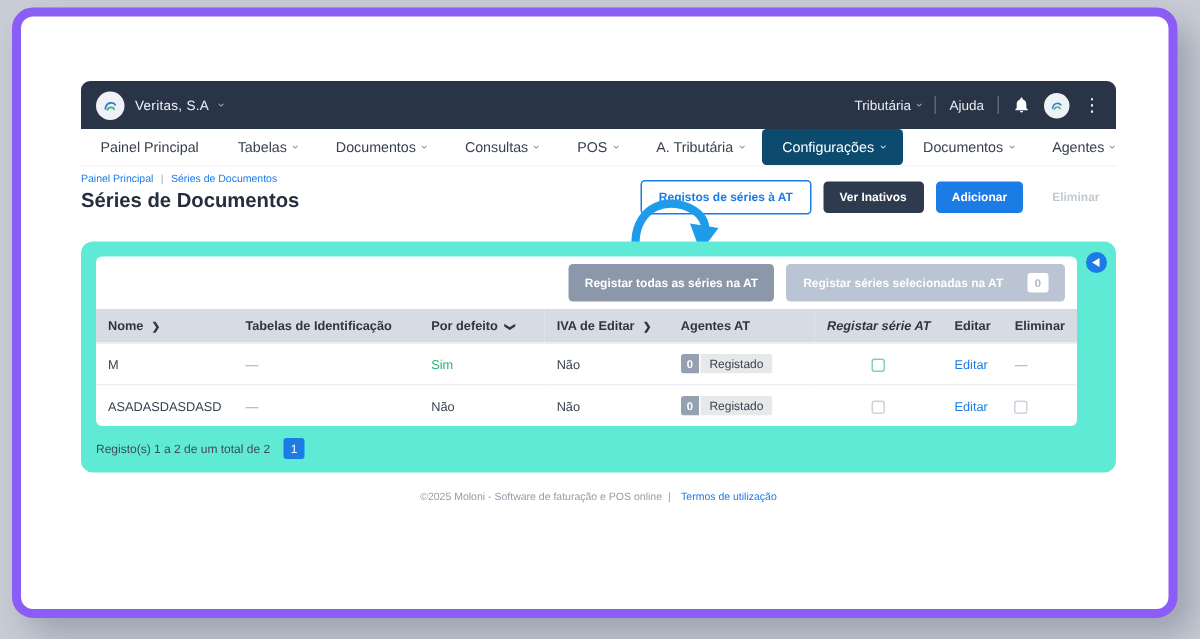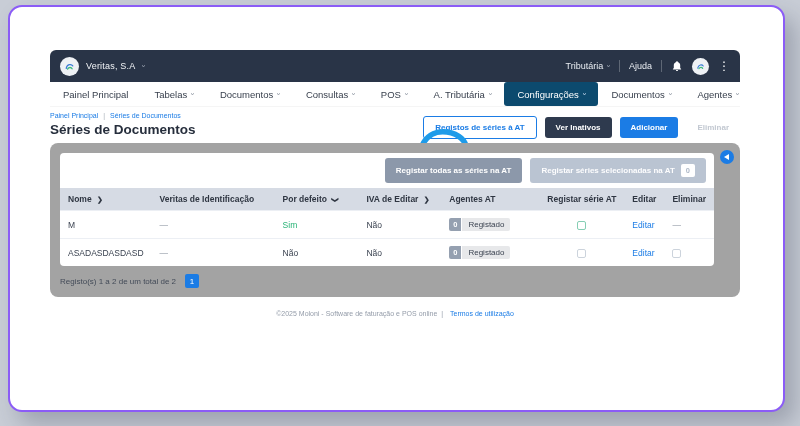--- a/index.html
+++ b/index.html
@@ -4,21 +4,21 @@
 <style>
   * { box-sizing: border-box; margin: 0; padding: 0; }
   html,body { width:800px; height:426px; }
   body {
     background:#c8cdd6;
     font-family:"Liberation Sans", sans-serif;
     position:relative; overflow:hidden;
   }
   .frame {
     position:absolute; left:8px; top:5px; width:777px; height:407px;
-    background:#fff; border:2px solid #8b5cf6; border-radius:14px;
+    background:#fff; border:6px solid #8b5cf6; border-radius:14px;
     box-shadow:10px 12px 22px rgba(45,55,75,.28);
     overflow:hidden;
   }
   .app { position:absolute; left:40px; top:43px; width:690px; }
 
   
   .topbar {
     height:32px; background:#293447; border-radius:6px 6px 0 0;
     display:flex; align-items:center; padding:0 10px; color:#fff;
   }
@@ -49,32 +49,32 @@
   .page-title { font-size:13.5px; font-weight:bold; color:#262e3c; margin-top:3px; }
   .head-actions { display:flex; align-items:center; gap:8px; margin-top:4px; }
   .btn { font-size:8px; font-weight:bold; border-radius:3px; padding:6px 11px;
     cursor:pointer; white-space:nowrap; border:none; font-family:inherit; }
   .btn-outline { background:#fff; color:#1b7ce5; border:1px solid #1b7ce5; }
   .btn-dark { background:#2e3a4e; color:#fff; }
   .btn-blue { background:#1b7ce5; color:#fff; }
   .btn-ghost { background:transparent; color:#c2c8d1; }
 
   
-  .panel { margin-top:4px; background:#a3a3a3; border-radius:8px; position:relative;
+  .panel { margin-top:18px; background:#5eead4; border-radius:8px; position:relative;
     padding:10px 26px 9px 10px; }
   .collapse-btn { position:absolute; top:7px; right:6px; width:14px; height:14px;
     border-radius:50%; background:#1b7ce5; display:flex; align-items:center;
     justify-content:center; cursor:pointer; }
   .collapse-btn .tri { width:0; height:0; border-top:3.5px solid transparent;
     border-bottom:3.5px solid transparent; border-right:5px solid #fff; margin-right:1px; }
 
   .card { background:#fff; border-radius:4px; overflow:hidden; }
   .card-toolbar { display:flex; justify-content:flex-end; gap:8px; padding:5px 8px; }
   .btn-slate { background:#8c98aa; color:#fff; }
-  .btn-muted { background:#bac4d2; color:#fdfdfe; display:flex; align-items:center; gap:6px; }
+  .btn-muted { background:#bac4d2; color:#fdfdfe; display:flex; align-items:center; gap:16px; }
   .sel-badge { background:#fff; color:#aeb8c7; font-size:7.5px; font-weight:bold;
     padding:2px 5px; border-radius:2px; }
 
   table { width:100%; border-collapse:collapse; font-size:8.5px; }
   thead th { background:#d6dbe4; color:#2f3642; font-weight:bold; text-align:left;
     padding:6px 8px; white-space:nowrap; }
   tbody td { padding:7px 8px; color:#3a4250; border-top:1px solid #eceff4; white-space:nowrap; }
   .sort { display:inline-block; font-size:7px; color:#2f3642; margin-left:3px; }
   .sort.down { transform:rotate(90deg); }
   .pos { color:#27b376; }
@@ -218,34 +218,34 @@
         </div>
 
         <table>
           <thead>
             <tr>
               <th style="width:13%;">
                 <span>Nome</span>
                 <span class="sort">❯</span>
               </th>
               <th style="width:20%;">
-                <span>Veritas de Identificação</span>
+                <span>Tabelas de Identificação</span>
               </th>
               <th style="width:14%;">
                 <span>Por defeito</span>
                 <span class="sort down">❯</span>
               </th>
               <th style="width:13%;">
                 <span>IVA de Editar</span>
                 <span class="sort">❯</span>
               </th>
               <th style="width:17%;">
                 <span>Agentes AT</span>
               </th>
-              <th style="width:11%;">
+              <th style="width:11%;font-style:italic;">
                 <span>Registar série AT</span>
               </th>
               <th style="width:6%;">
                 <span>Editar</span>
               </th>
               <th style="width:6%;">
                 <span>Eliminar</span>
               </th>
             </tr>
           </thead>

